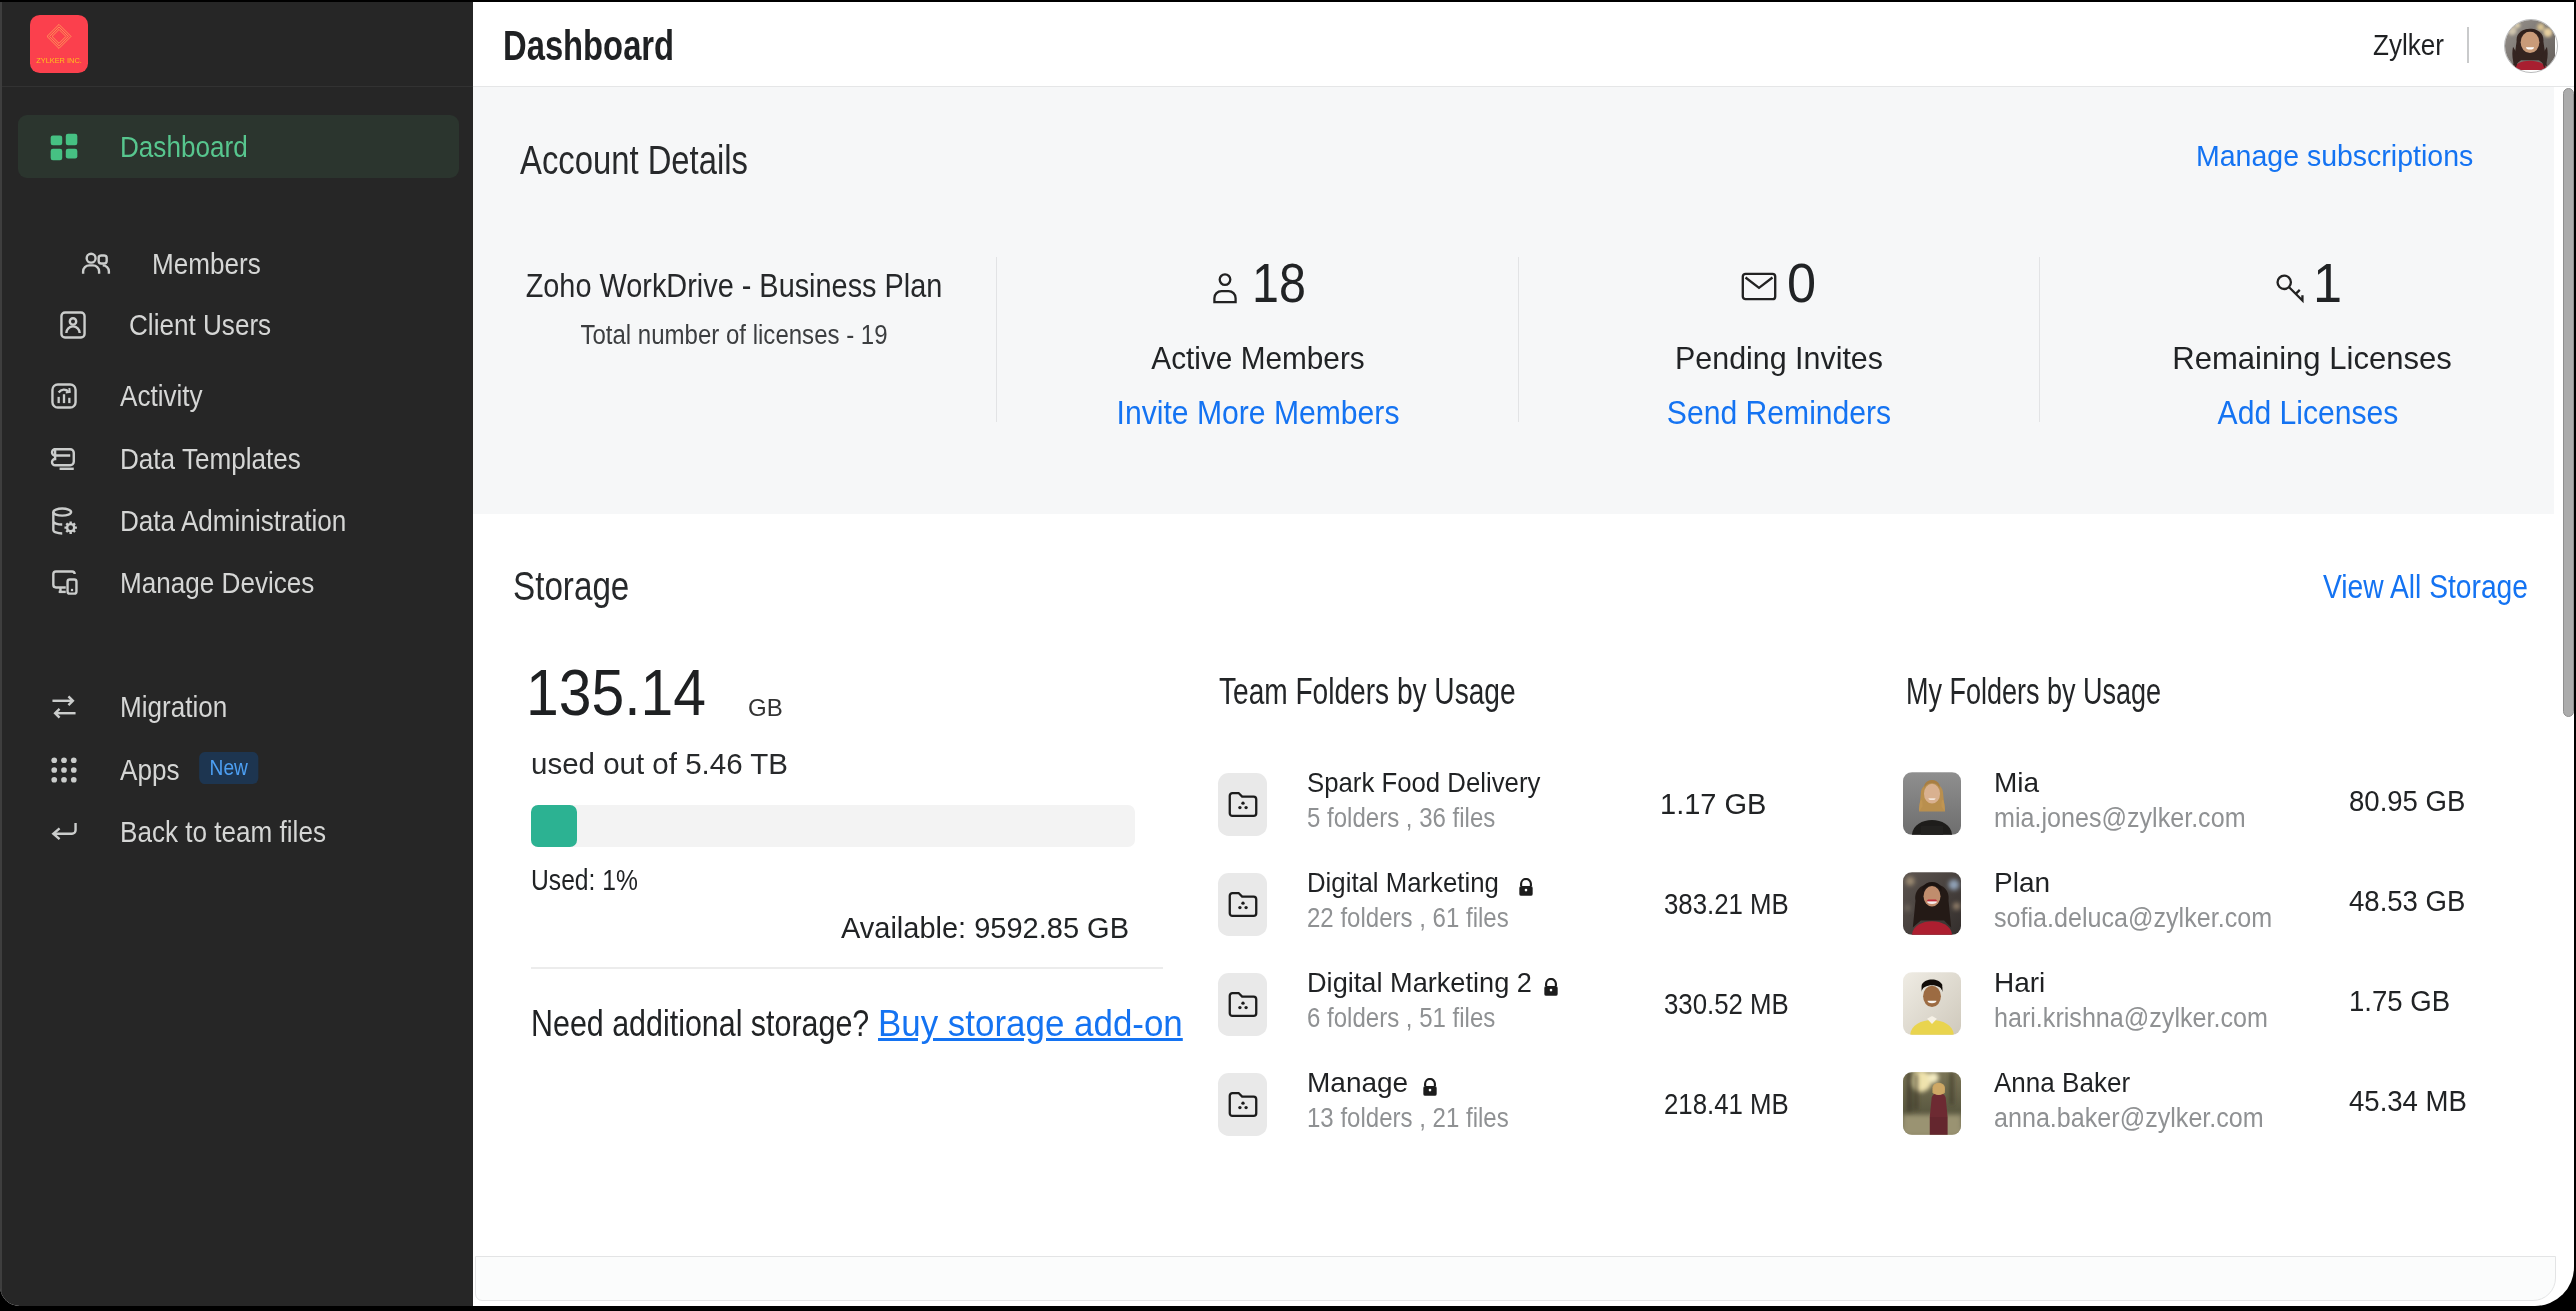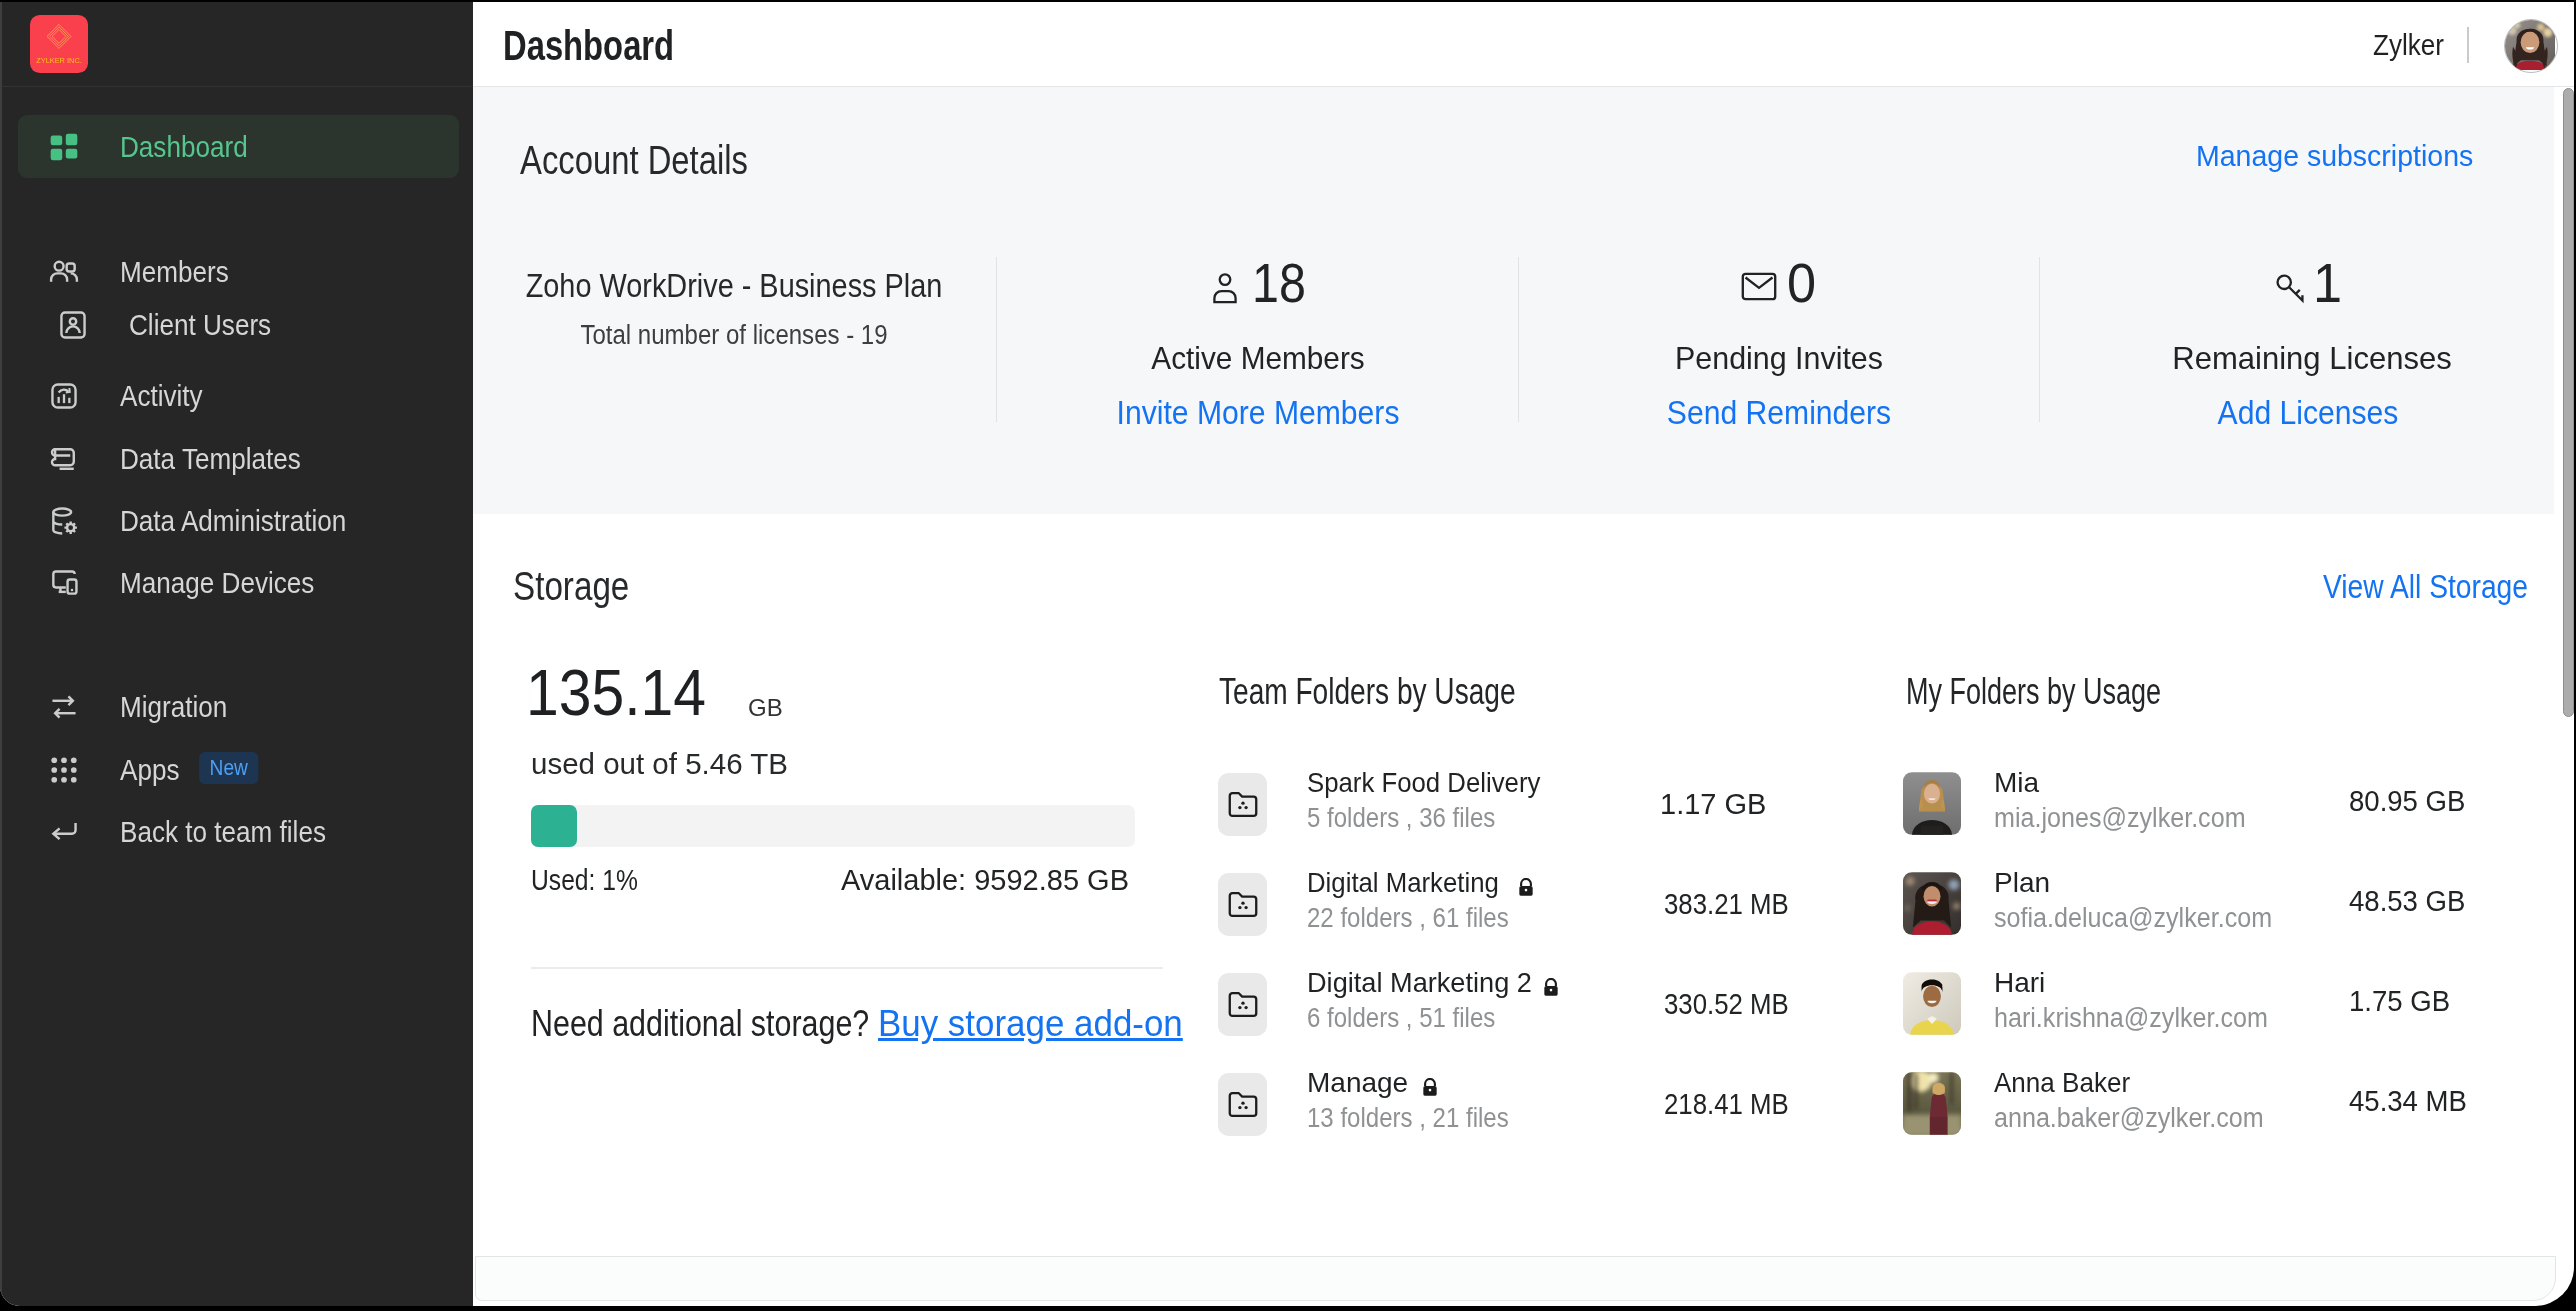--- a/index.html
+++ b/index.html
@@ -49,21 +49,21 @@
 
   <div class="navrow" style="top:115px;">
     <svg class="navicon" viewBox="0 0 36 36" fill="#46c183">
       <rect x="3" y="5" width="13" height="11" rx="2.5"></rect>
           <rect x="20" y="3" width="13" height="13" rx="2.5"></rect>
       <rect x="3" y="20" width="13" height="13" rx="2.5"></rect>
           <rect x="20" y="20" width="13" height="11" rx="2.5"></rect>
     </svg>
     <div class="navlabel" style="color:#57c68e;">Dashboard</div>
   </div>
-  <div class="navrow" style="top:240px;">
+  <div class="navrow" style="top:232px;margin-left:32px;">
     <svg class="navicon" viewBox="0 0 36 36" fill="none" stroke="#cbcdcc" stroke-width="2.7">
       <circle cx="12.5" cy="11.5" r="5"></circle>
           <path d="M3.5 29 v-2.5 a7 7 0 0 1 7-7 h4 a7 7 0 0 1 7 7 V29"></path>
       <rect x="21" y="8.5" width="9" height="9" rx="2.8"></rect>
           <path d="M25.5 19.5 a7 7 0 0 1 7 7 V29"></path>
     </svg>
     <div class="navlabel">Members</div>
   </div>
   <div class="navrow" style="top:293px;margin-left:9px;">
     <svg class="navicon" viewBox="0 0 36 36" fill="none" stroke="#cbcdcc" stroke-width="2.7">
@@ -216,21 +216,21 @@
   <div class="t" style="left:513px;top:566px;font-size:41px;color:#27292b;transform:scaleX(0.81);transform-origin:left top;">Storage</div>
   <div class="t" style="right:48px;top:569px;font-size:34px;transform:scaleX(0.83);transform-origin:right top;"><span class="link">View All Storage</span></div>
 
   <div class="t" style="left:526px;top:661px;font-size:64px;color:#1e2022;transform:scaleX(0.92);transform-origin:left top;">135.14</div>
   <div class="t" style="left:748px;top:696px;font-size:24px;color:#333;">GB</div>
   <div class="t" style="left:531px;top:749px;font-size:29.5px;color:#27292b;">used out of 5.46 TB</div>
   <div class="abs" style="left:531px;top:805px;width:604px;height:42px;background:#f3f3f3;border-radius:7.1px;">
     <div class="abs" style="left:0;top:0;width:46px;height:42px;background:#2cb292;border-radius:7.1px;"></div>
   </div>
   <div class="t" style="left:531px;top:866px;font-size:29px;color:#212325;transform:scaleX(0.85);transform-origin:left top;">Used: 1%</div>
-  <div class="abs" style="left:531px;top:866px;width:598px;text-align:right;"><span style="display:inline-block;white-space:nowrap;font-size:29px;color:#212325;transform-origin:right top;line-height:1;">Available: 9592.85 GB</span></div>
+  <div class="abs" style="left:531px;top:866px;width:598px;text-align:right;"><span style="display:inline-block;white-space:nowrap;font-size:29px;color:#212325;transform-origin:right top;line-height:1;margin-top:48px;">Available: 9592.85 GB</span></div>
   <div class="abs" style="left:531px;top:967px;width:632px;height:1.8px;background:#ececec;"></div>
   <div class="t" style="left:531px;top:1006px;font-size:36px;color:#212325;transform:scaleX(0.845);transform-origin:left top;">Need additional storage?</div>
   <div class="t" style="left:878px;top:1006px;font-size:36px;transform:scaleX(0.97);transform-origin:left top;"><span class="link" style="text-decoration:underline;">Buy storage add-on</span></div>
 
   <div class="t" style="left:1219px;top:674px;font-size:36px;color:#232527;transform:scaleX(0.78);transform-origin:left top;">Team Folders by Usage</div>
 
   <div class="abs" style="left:1218px;top:773px;width:49px;height:63px;background:#e9e9e9;border-radius:10.7px;"></div>
   <svg class="abs" style="left:1228px;top:790px;" width="30" height="29" viewBox="0 0 34 32" fill="none" stroke="#1c1c1c" stroke-width="2.6">
     <path d="M2 6 a3 3 0 0 1 3-3 h7 l4 4 h13 a3 3 0 0 1 3 3 v16 a3 3 0 0 1 -3 3 H5 a3 3 0 0 1 -3-3 z"></path>
     <g fill="#1c1c1c" stroke="none">

